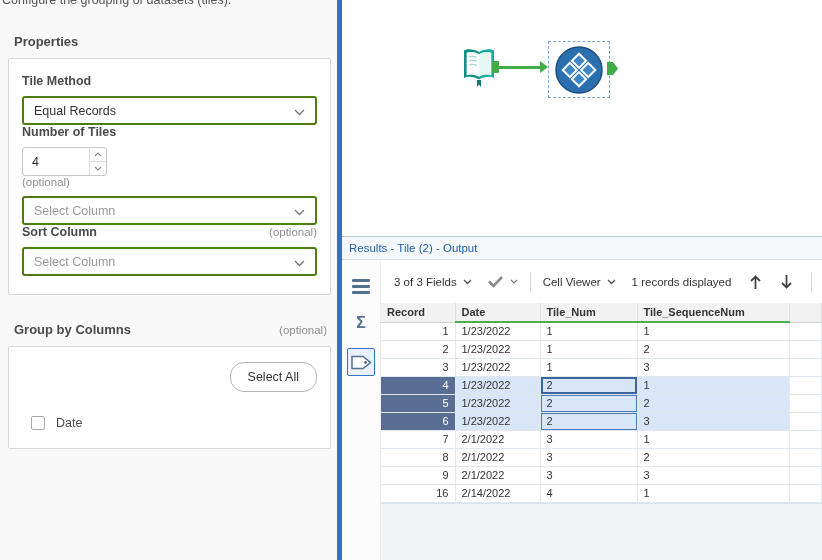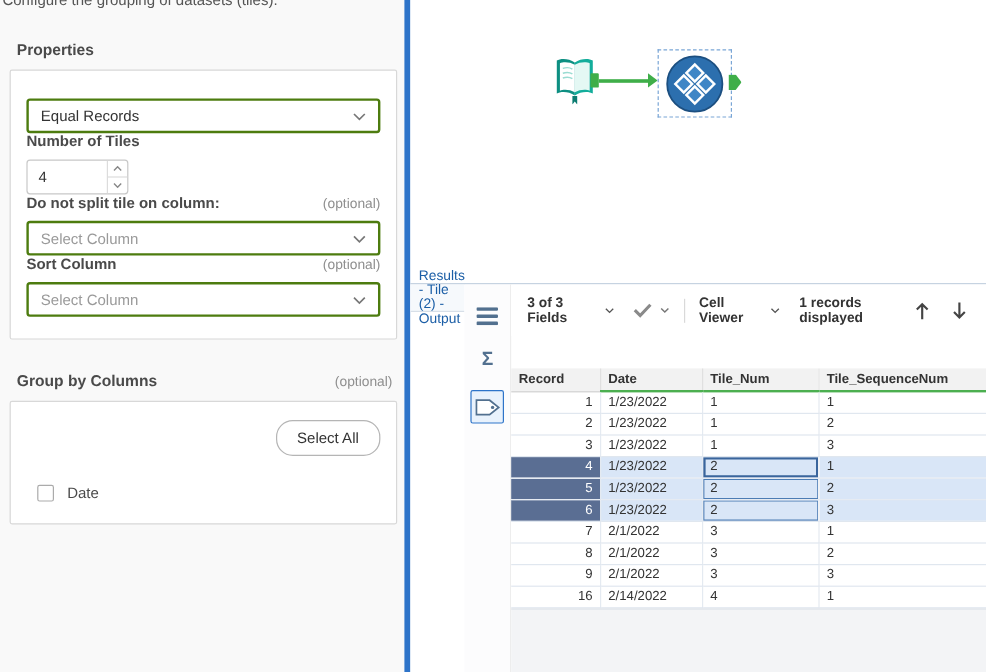--- a/index.html
+++ b/index.html
@@ -52,41 +52,41 @@
     border-left: 8px solid var(--green, #3fae49); }
   .selection-box { position: absolute; left: 206px; top: 41px; width: 62px; height: 57px;
     border: 1px dashed #7aa6d6; }
   .tile-tool { left: 212px; top: 45px; }
   .out-pentagon { position: absolute; left: 265px; top: 62px; width: 11px; height: 13px;
     background: var(--green, #3fae49);
     clip-path: polygon(0 0, 55% 0, 100% 50%, 55% 100%, 0 100%); }
 
   
   .results { position: absolute; left: 342px; top: 236px; width: 480px; height: 324px;
-    border-top: 1px solid #b9c9da; display: flex; flex-direction: row; background: #fff; }
+    border-top: 1px solid #b9c9da; display: flex; flex-direction: column; background: #fff; }
   .results-header { height: 23px; flex: 0 0 23px; background: #f6f9fc; border-bottom: 1px solid #d7dfe8;
     display: flex; align-items: center; padding-left: 7px; }
   .results-title { font-size: 11.5px; color: var(--title-blue, #1b5ea6); }
   .results-body { flex: 1; display: flex; min-height: 0; }
   .icon-strip { width: 39px; flex: 0 0 39px; background: #fcfcfd; border-right: 1px solid #ededed;
     display: flex; flex-direction: column; align-items: center; padding-top: 14px; gap: 13px; }
   .strip-icon { width: 28px; height: 24px; display: flex; align-items: center; justify-content: center;
     color: #52708f; cursor: pointer; }
   .strip-icon.selected { border: 1px solid var(--accent, #2e74c9); background: #e9f2fc; border-radius: 2px; height: 28px; }
   .sigma { font-size: 16px; font-weight: bold; color: #52708f; line-height: 1; }
   .results-main { flex: 1; display: flex; flex-direction: column; min-width: 0; }
   .toolbar { height: 43px; flex: 0 0 43px; display: flex; align-items: center; padding: 0 8px 0 13px;
-    font-size: 11.5px; color: #333; background: #fff; font-weight: bold; }
+    font-size: 11.5px; color: #333; background: #fff; }
   .tb-item { display: flex; align-items: center; gap: 6px; cursor: pointer; }
   .tb-sep { width: 1px; height: 20px; background: #d9d9d9; margin: 0 12px; }
   .records { margin-left: 16px; color: #333; }
   .tb-arrows { margin-left: auto; display: flex; align-items: center; gap: 18px; padding-right: 4px; }
   .tb-arrow { cursor: pointer; display: flex; }
 
-  .grid-wrap { flex: 0 0 auto; background: #fff; margin-top: 27px; }
+  .grid-wrap { flex: 0 0 auto; background: #fff; }
   table.grid { border-collapse: collapse; table-layout: fixed; width: 100%; font-size: 11px; color: #333; }
   .grid th { height: 19px; background: #f2f2f2; font-weight: bold; text-align: left; padding: 0 6px;
     border-right: 1px solid #e0e0e0; border-bottom: 1px solid #cfcfcf; overflow: hidden; white-space: nowrap; }
   .grid th.green { border-bottom: 2px solid var(--green-field, #4caf50); }
   .grid td { height: 18px; padding: 0 6px; background: #fff; overflow: hidden; white-space: nowrap;
     border-right: 1px solid #e4eaf1; border-bottom: 1px solid #e0e7ef; }
   td.cell-record { text-align: right; }
   td.sel-dark { background: var(--sel-dark, #5a6e93); color: #fff; }
   td.sel-light { background: var(--sel-light, #d9e6f7); }
   td.sel-outline { box-shadow: inset 0 0 0 1px #4c7cb4; }
@@ -99,20 +99,23 @@
 <div class="app">
 
   <aside class="config-panel">
     <div class="intro">Configure the grouping of datasets (tiles).</div>
 
     <div class="section-heading">
       <span class="sec-title">Properties</span>
     </div>
 
     <div class="box">
+      <div class="field-row first">
+        <span class="field-label">Tile Method</span>
+      </div>
       <div class="select">
         <span class="select-value">Equal Records</span>
         <span>
           <svg width="11" height="7" viewBox="0 0 11 7">
               <path d="M1 1 L5.5 5.5 L10 1" stroke="#777" stroke-width="1.4" fill="none"></path>
             </svg>
         </span>
       </div>
 
       <div class="field-row">
@@ -128,21 +131,20 @@
           </div>
           <div class="spin-btn">
             <svg width="8" height="5" viewBox="0 0 8 5">
                 <path d="M1 1 L4 4 L7 1" stroke="#888" stroke-width="1.2" fill="none"></path>
               </svg>
           </div>
         </div>
       </div>
 
       <div class="field-row">
-        <span class="field-label">Do not split tile on column:</span>
         <span class="optional">(optional)</span>
       </div>
       <div class="select">
         <span class="select-value placeholder">Select Column</span>
         <span>
           <svg width="11" height="7" viewBox="0 0 11 7">
               <path d="M1 1 L5.5 5.5 L10 1" stroke="#777" stroke-width="1.4" fill="none"></path>
             </svg>
         </span>
       </div>

